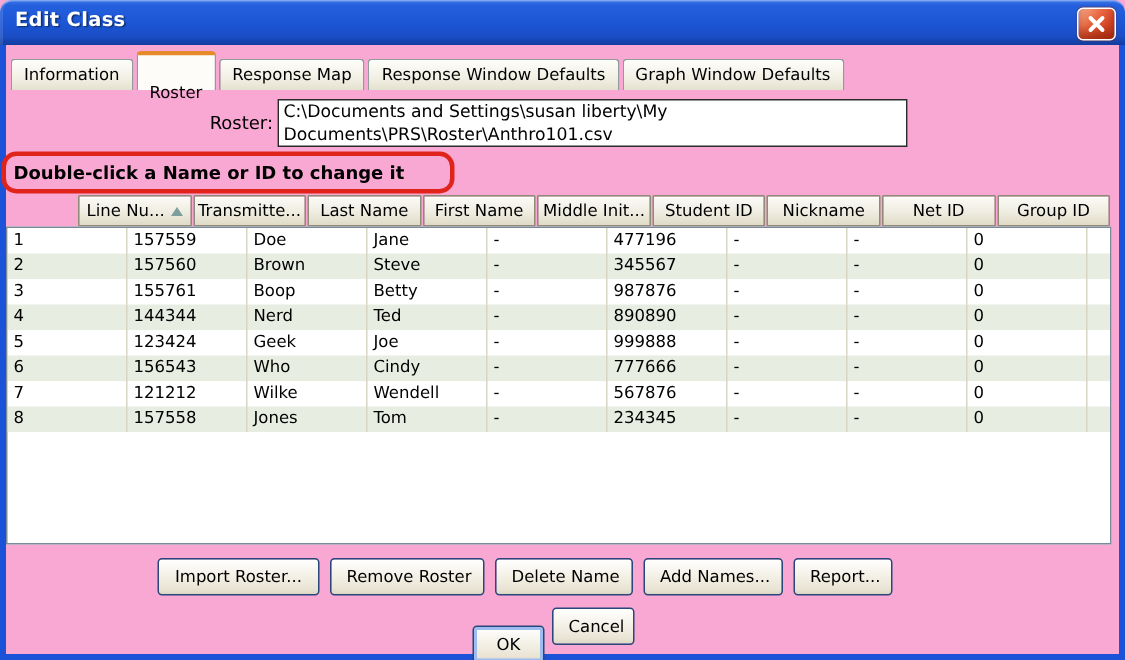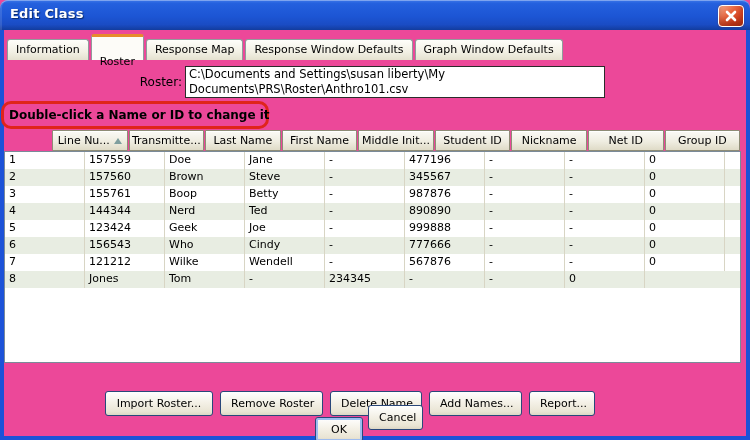--- a/index.html
+++ b/index.html
@@ -3,21 +3,21 @@
 <meta charset="utf-8">
 <style>
   * { box-sizing: border-box; margin: 0; padding: 0; }
   html, body { background: #ffffff; }
   body { font-family: "DejaVu Sans", sans-serif; }
 
   .window {
     position: relative;
     width: 750px;
     height: 440px;
-    background: #ec4899;
+    background: #f9a8d4;
     overflow: hidden;
   }
 
   
   .titlebar {
     position: absolute;
     left: 0; top: 0;
     width: 750px; height: 30px;
     background: linear-gradient(180deg, #3C77E8 0%, #2460DE 12%, #1C55D4 55%, #1A4CC4 82%, #123C9E 100%);
     border-radius: 8px 8px 0 0;
@@ -99,21 +99,21 @@
     line-height: 15px;
     padding: 0 3px;
     overflow: hidden;
     white-space: nowrap;
   }
 
   
   .annotation {
     position: absolute;
     left: 1px; top: 101px;
-    width: 268px; height: 28px;
+    width: 302px; height: 28px;
     border: 3px solid #E0241B;
     border-radius: 10px;
     display: flex;
     align-items: center;
     padding-left: 5px;
     z-index: 5;
   }
   .annotation-text {
     font-size: 12px;
     font-weight: bold;
@@ -193,21 +193,20 @@
     font-size: 11px;
     color: #000;
     padding: 0 10px;
     white-space: nowrap;
   }
   .btn-row1 {
     position: absolute;
     left: 105px; top: 372px;
     display: flex;
     gap: 7px;
-    margin-top: 19px;
   }
   .btn-row2 {
     position: absolute;
     left: 315px; top: 405px;
     display: flex;
     gap: 5px;
   }
   .xp-btn.w-import { width: 108px; }
   .xp-btn.w-remove { width: 103px; }
   .xp-btn.w-delete { width: 92px; }
@@ -358,20 +357,21 @@
           <div class="td">Wilke</div>
           <div class="td">Wendell</div>
           <div class="td">-</div>
           <div class="td">567876</div>
           <div class="td">-</div>
           <div class="td">-</div>
           <div class="td">0</div>
         </div>
         <div class="tr alt">
           <div class="td">8</div>
+          <div class="td">157558</div>
           <div class="td">Jones</div>
           <div class="td">Tom</div>
           <div class="td">-</div>
           <div class="td">234345</div>
           <div class="td">-</div>
           <div class="td">-</div>
           <div class="td">0</div>
         </div>
       </div>
   </div>

